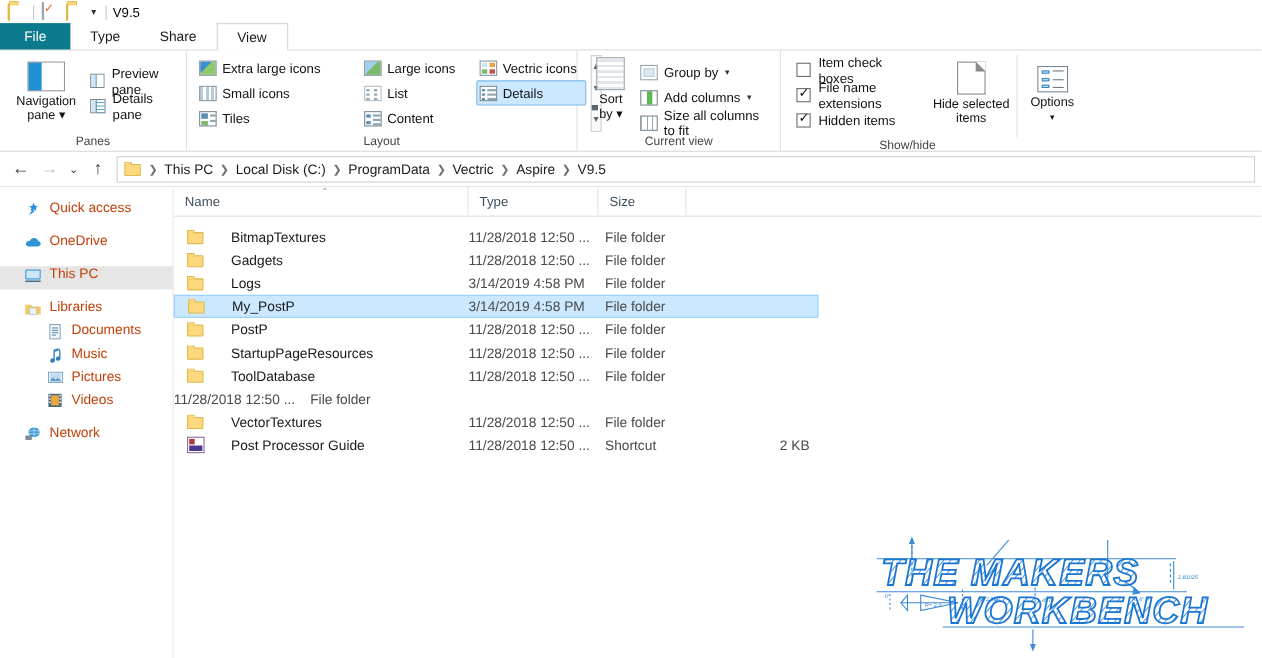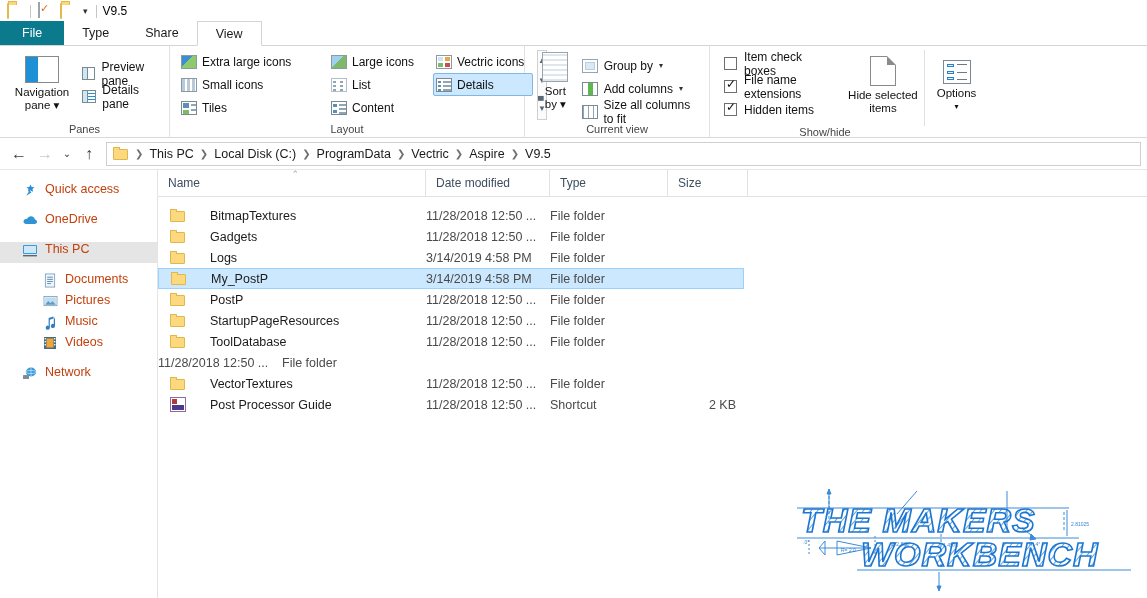--- a/index.html
+++ b/index.html
@@ -409,52 +409,61 @@
         <span class="sb-ico">
           <svg width="16" height="14" viewBox="0 0 16 14">
               <rect x="1" y="2" width="14" height="9" rx="1" fill="#3a9ad9"></rect>
               <rect x="2" y="3" width="12" height="7" fill="#cfe8f7"></rect>
               <rect x="1" y="12" width="14" height="1.4" fill="#4a6b80"></rect>
             </svg>
         </span>
         <span>This PC</span>
       </div>
       <div class="sb-gap"></div>
+      <div class="sb-item">
+        <span class="sb-ico">
+          <svg width="16" height="13" viewBox="0 0 16 13">
+              <path d="M1 3h5l1.2 1.6H15V12H1z" fill="#f5c861"></path>
+              <rect x="5" y="6" width="6" height="6" fill="#eaf3fa" stroke="#9fc2d8" stroke-width=".6"></rect>
+            </svg>
+        </span>
+        <span>Libraries</span>
+      </div>
       <div class="sb-item indent">
         <span class="sb-ico">
           <svg width="14" height="15" viewBox="0 0 14 16">
               <rect x="2" y="1" width="10" height="14" fill="#eef5fb" stroke="#6b93b5" stroke-width=".8"></rect>
               <g fill="#4d7fa5">
                 <rect x="4" y="4" width="6" height=".9"></rect>
                 <rect x="4" y="6.3" width="6" height=".9"></rect>
                 <rect x="4" y="8.6" width="6" height=".9"></rect>
                 <rect x="4" y="10.9" width="4" height=".9"></rect>
               </g>
             </svg>
         </span>
         <span>Documents</span>
       </div>
       <div class="sb-item indent">
         <span class="sb-ico">
+          <svg width="13" height="15" viewBox="0 0 13 16">
+              <path d="M10 1.5v8.2a2.2 2.2 0 10 1.3 2V4.4L10 1.5z" fill="#2f7fc0"></path>
+              <path d="M9.6 1.6L4.5 3.2v8.4a2.2 2.2 0 101.3 2V5l3.8-1.2z" fill="#2f7fc0"></path>
+            </svg>
+        </span>
+        <span>Music</span>
+      </div>
+      <div class="sb-item indent">
+        <span class="sb-ico">
           <svg width="15" height="13" viewBox="0 0 16 14">
               <rect x="1" y="1.5" width="14" height="10" fill="#fff" stroke="#6b93b5" stroke-width=".8"></rect>
               <rect x="2.2" y="2.6" width="11.6" height="7.8" fill="#bfdcf0"></rect>
               <path d="M2.2 10.4l3.4-4 2.4 2.6 2-2.2 3.8 3.6z" fill="#5d9ac4"></path>
             </svg>
         </span>
         <span>Pictures</span>
-      </div>
-      <div class="sb-item indent">
-        <span class="sb-ico">
-          <svg width="13" height="15" viewBox="0 0 13 16">
-              <path d="M10 1.5v8.2a2.2 2.2 0 10 1.3 2V4.4L10 1.5z" fill="#2f7fc0"></path>
-              <path d="M9.6 1.6L4.5 3.2v8.4a2.2 2.2 0 101.3 2V5l3.8-1.2z" fill="#2f7fc0"></path>
-            </svg>
-        </span>
-        <span>Music</span>
       </div>
       <div class="sb-item indent">
         <span class="sb-ico">
           <svg width="14" height="14" viewBox="0 0 14 14">
               <rect x="1" y="1" width="12" height="12" fill="#4a6b80"></rect>
               <rect x="3.5" y="2.5" width="7" height="9" fill="#f0a73a"></rect>
               <g fill="#eef3f7">
                 <rect x="1.6" y="2" width="1.4" height="1.4"></rect>
                 <rect x="1.6" y="5" width="1.4" height="1.4"></rect>
                 <rect x="1.6" y="8" width="1.4" height="1.4"></rect>
@@ -478,23 +487,20 @@
         </span>
         <span>Network</span>
       </div>
     </div>
 
     <div class="content">
       <div class="colhead">
         <div class="ch" style="width:268px">
           <span class="sortmark">⌃</span>
           <span>Name</span>
-        </div>
-        <div class="ch" style="width:124px">
-          <span>Date modified</span>
         </div>
         <div class="ch" style="width:118px">
           <span>Type</span>
         </div>
         <div class="ch" style="width:80px">
           <span>Size</span>
         </div>
       </div>
 
       <div class="rows" style="padding-top:8px">

